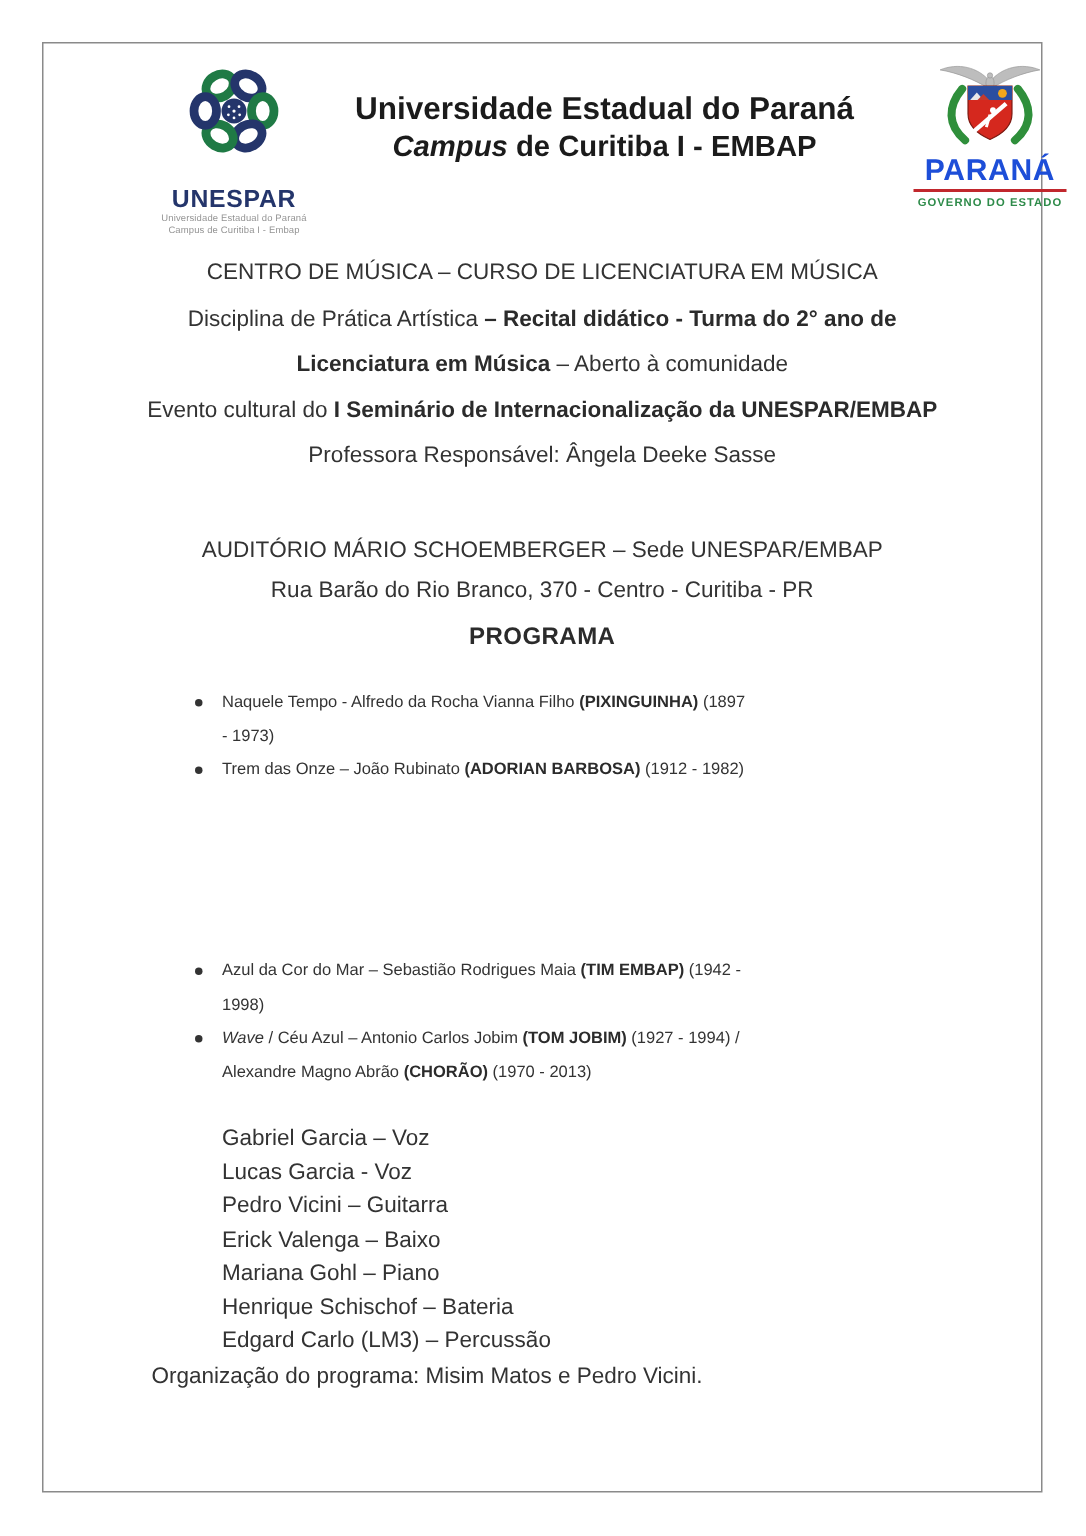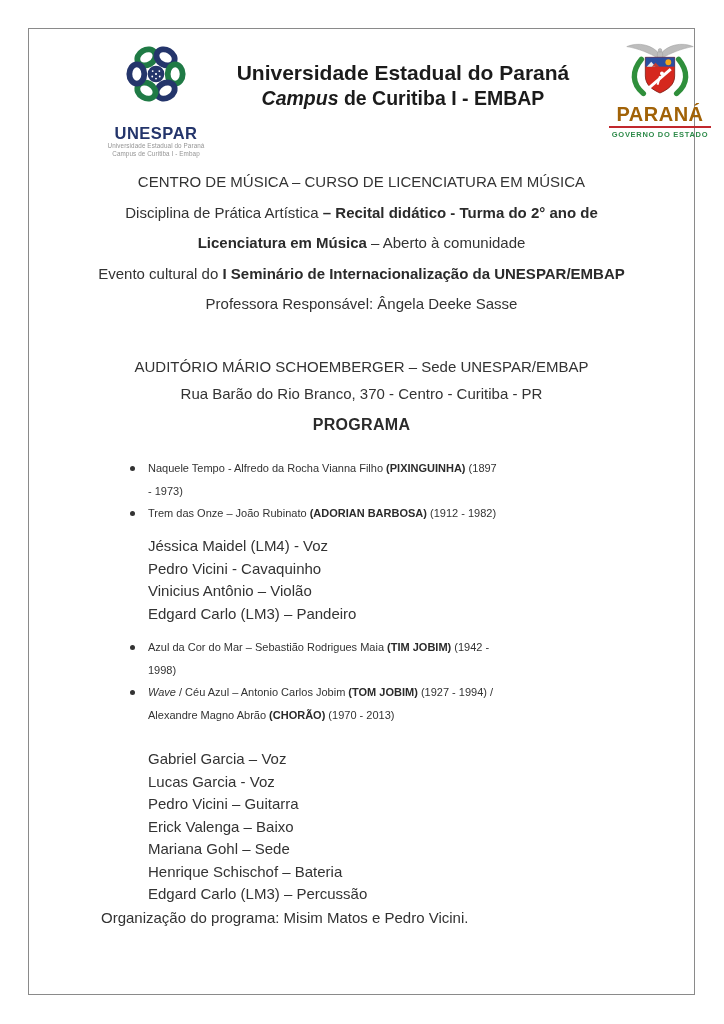--- a/index.html
+++ b/index.html
@@ -14,21 +14,21 @@
   .uw{font-size:16.5px;font-weight:700;color:#24356b;letter-spacing:.5px;line-height:18px;margin-top:15px;}
   .us{font-size:6.3px;color:#949494;line-height:7.5px;letter-spacing:.1px;}
 
   .title-block{position:absolute;left:186px;top:30px;width:376px;text-align:center;color:#1b1b1b;}
   .title1{font-size:21px;font-weight:700;line-height:27px;white-space:nowrap;}
   .title2{font-size:19.5px;font-weight:700;line-height:25px;white-space:nowrap;}
   .title2 i{font-style:italic;}
 
   .parana-block{position:absolute;left:572px;top:12px;width:118px;text-align:center;}
   .parana-block svg{display:block;margin:0 auto;}
-  .pw{font-size:20px;font-weight:700;color:#a16207;letter-spacing:.5px;line-height:22px;white-space:nowrap;}
+  .pw{font-size:20px;font-weight:700;color:#1d4ed8;letter-spacing:.5px;line-height:22px;white-space:nowrap;}
   .prule{height:2px;background:#c1272d;margin:1px 8px 2px 8px;}
   .pgov{font-size:7.5px;font-weight:700;color:#2e8b4a;letter-spacing:.7px;white-space:nowrap;}
 
   
   .cline{position:absolute;left:0;width:100%;text-align:center;font-size:15px;
          line-height:17px;color:#333;white-space:nowrap;}
   .cline b{font-weight:700;color:#2b2b2b;}
   .heading{position:absolute;left:0;width:100%;text-align:center;font-size:16px;
            font-weight:700;color:#2b2b2b;letter-spacing:.3px;}
 
@@ -123,40 +123,34 @@
   <div class="heading" style="top:387px">PROGRAMA</div>
 
   <div class="li" style="top:428px">
     <span class="blt"></span><span>Naquele Tempo - Alfredo da Rocha Vianna Filho </span><b>(PIXINGUINHA)</b><span> (1897</span><br><span>- 1973)</span>
   </div>
 
   <div class="li" style="top:473px">
     <span class="blt"></span><span>Trem das Onze – João Rubinato </span><b>(ADORIAN BARBOSA)</b><span> (1912 - 1982)</span>
   </div>
 
-  <div class="perf" style="top:506px">
-    <div>Jéssica Maidel (LM4) - Voz</div>
-    <div>Pedro Vicini - Cavaquinho</div>
-    <div>Vinicius Antônio – Violão</div>
-    <div>Edgard Carlo (LM3) – Pandeiro</div>
-  </div>
 
   <div class="li" style="top:607px">
-    <span class="blt"></span><span>Azul da Cor do Mar – Sebastião Rodrigues Maia </span><b>(TIM JOBIM)</b><span> (1942 -</span><br><span>1998)</span>
+    <span class="blt"></span><span>Azul da Cor do Mar – Sebastião Rodrigues Maia </span><b>(TIM EMBAP)</b><span> (1942 -</span><br><span>1998)</span>
   </div>
 
   <div class="li" style="top:652px">
     <span class="blt"></span><i>Wave</i><span> / Céu Azul – Antonio Carlos Jobim </span><b>(TOM JOBIM)</b><span> (1927 - 1994) /</span><br><span>Alexandre Magno Abrão </span><b>(CHORÃO)</b><span> (1970 - 2013)</span>
   </div>
 
   <div class="perf" style="top:719px">
     <div>Gabriel Garcia – Voz</div>
     <div>Lucas Garcia - Voz</div>
     <div>Pedro Vicini – Guitarra</div>
     <div>Erick Valenga – Baixo</div>
-    <div>Mariana Gohl – Sede</div>
+    <div>Mariana Gohl – Piano</div>
     <div>Henrique Schischof – Bateria</div>
     <div>Edgard Carlo (LM3) – Percussão</div>
   </div>
 
   <div class="footer-line">Organização do programa: Misim Matos e Pedro Vicini.</div>
 
 </div>
 
 </body></html>

